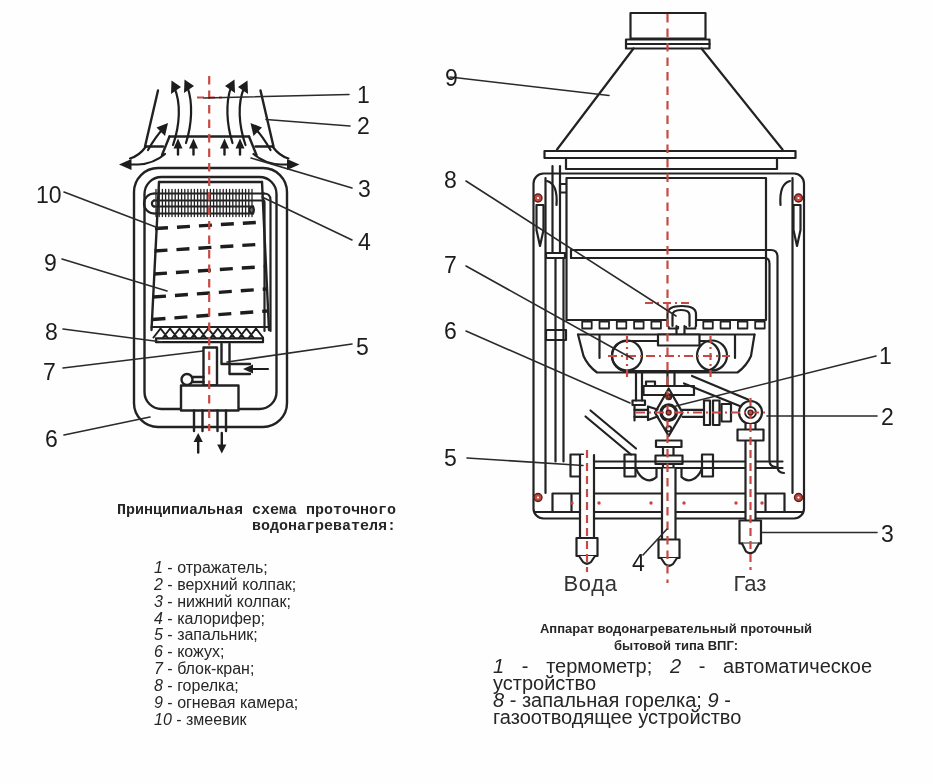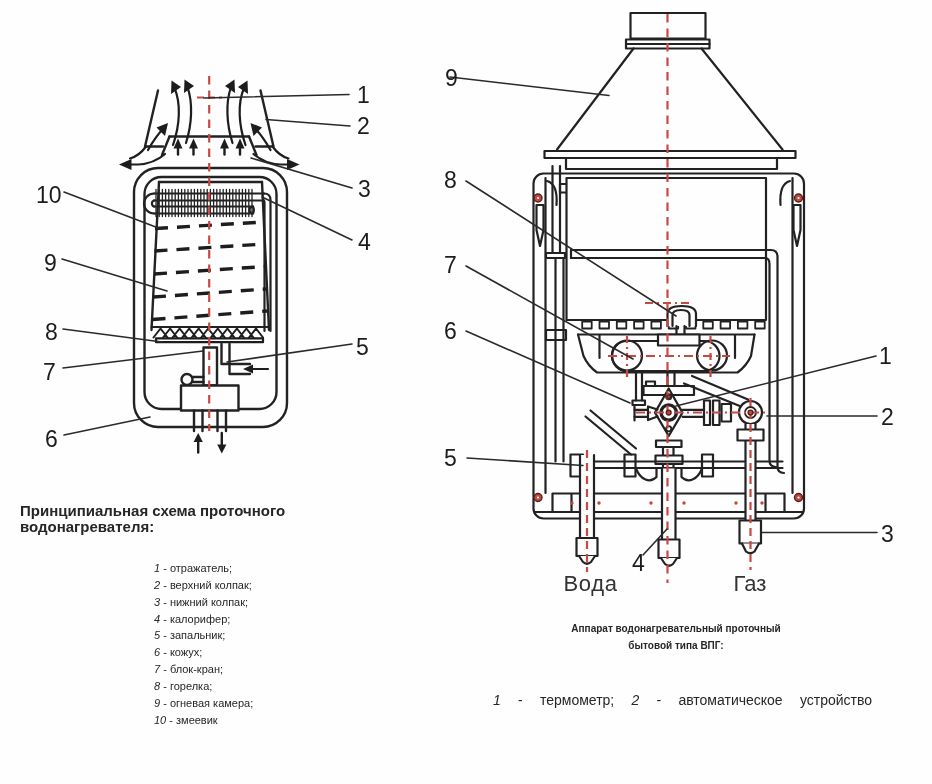--- a/index.html
+++ b/index.html
@@ -336,30 +336,31 @@
   <text x="881" y="425">2</text>
   <text x="881" y="542">3</text>
   <text x="632" y="571">4</text>
 </g>
 <g font-family="Liberation Sans, sans-serif" font-size="24" fill="#333333" stroke="none">
   <text x="563.5" y="590.5" font-size="22" letter-spacing="0.7">Вода</text>
   <text x="733.5" y="590.5" font-size="22">Газ</text>
 </g>
 </svg>
 
-<div class="txt" style="left:20px;top:502.5px;width:360px;text-align:left;font-weight:bold;font-size:15px;line-height:16.3px;">Принципиальная схема проточного<br>водонагревателя:</div>
-<div class="txt" style="left:154px;top:560px;font-size:11px;line-height:16.85px;">
+<div class="txt" style="left:36px;top:502.5px;width:360px;text-align:right;font-weight:bold;font-size:15px;line-height:16.3px;font-family:Liberation Mono, monospace;">Принципиальная схема проточного<br>водонагревателя:</div>
+<div class="txt" style="left:154px;top:560px;font-size:16px;line-height:16.85px;">
 <div><i>1</i> - отражатель;</div>
 <div><i>2</i> - верхний колпак;</div>
 <div><i>3</i> - нижний колпак;</div>
 <div><i>4</i> - калорифер;</div>
 <div><i>5</i> - запальник;</div>
 <div><i>6</i> - кожух;</div>
 <div><i>7</i> - блок-кран;</div>
 <div><i>8</i> - горелка;</div>
 <div><i>9</i> - огневая камера;</div>
 <div><i>10</i> - змеевик</div>
 </div>
-<div class="txt" style="left:496px;top:620px;width:360px;text-align:center;font-weight:bold;font-size:10px;line-height:17.4px;">Аппарат водонагревательный проточный<br>бытовой типа ВПГ:</div>
-<div class="txt" style="left:493px;top:692px;width:379px;font-size:14px;line-height:16.85px;">
+<div class="txt" style="left:496px;top:620px;width:360px;text-align:center;font-weight:bold;font-size:13px;line-height:17.4px;">Аппарат водонагревательный проточный<br>бытовой типа ВПГ:</div>
+<div class="txt" style="left:493px;top:658px;width:379px;font-size:20px;line-height:16.85px;">
 <div class="jl"><i>1</i> - термометр; <i>2</i> - автоматическое устройство</div>
+<div><i>8</i> - запальная горелка; <i>9</i> - газоотводящее устройство</div>
 </div>
 </div>
 
 </body></html>

